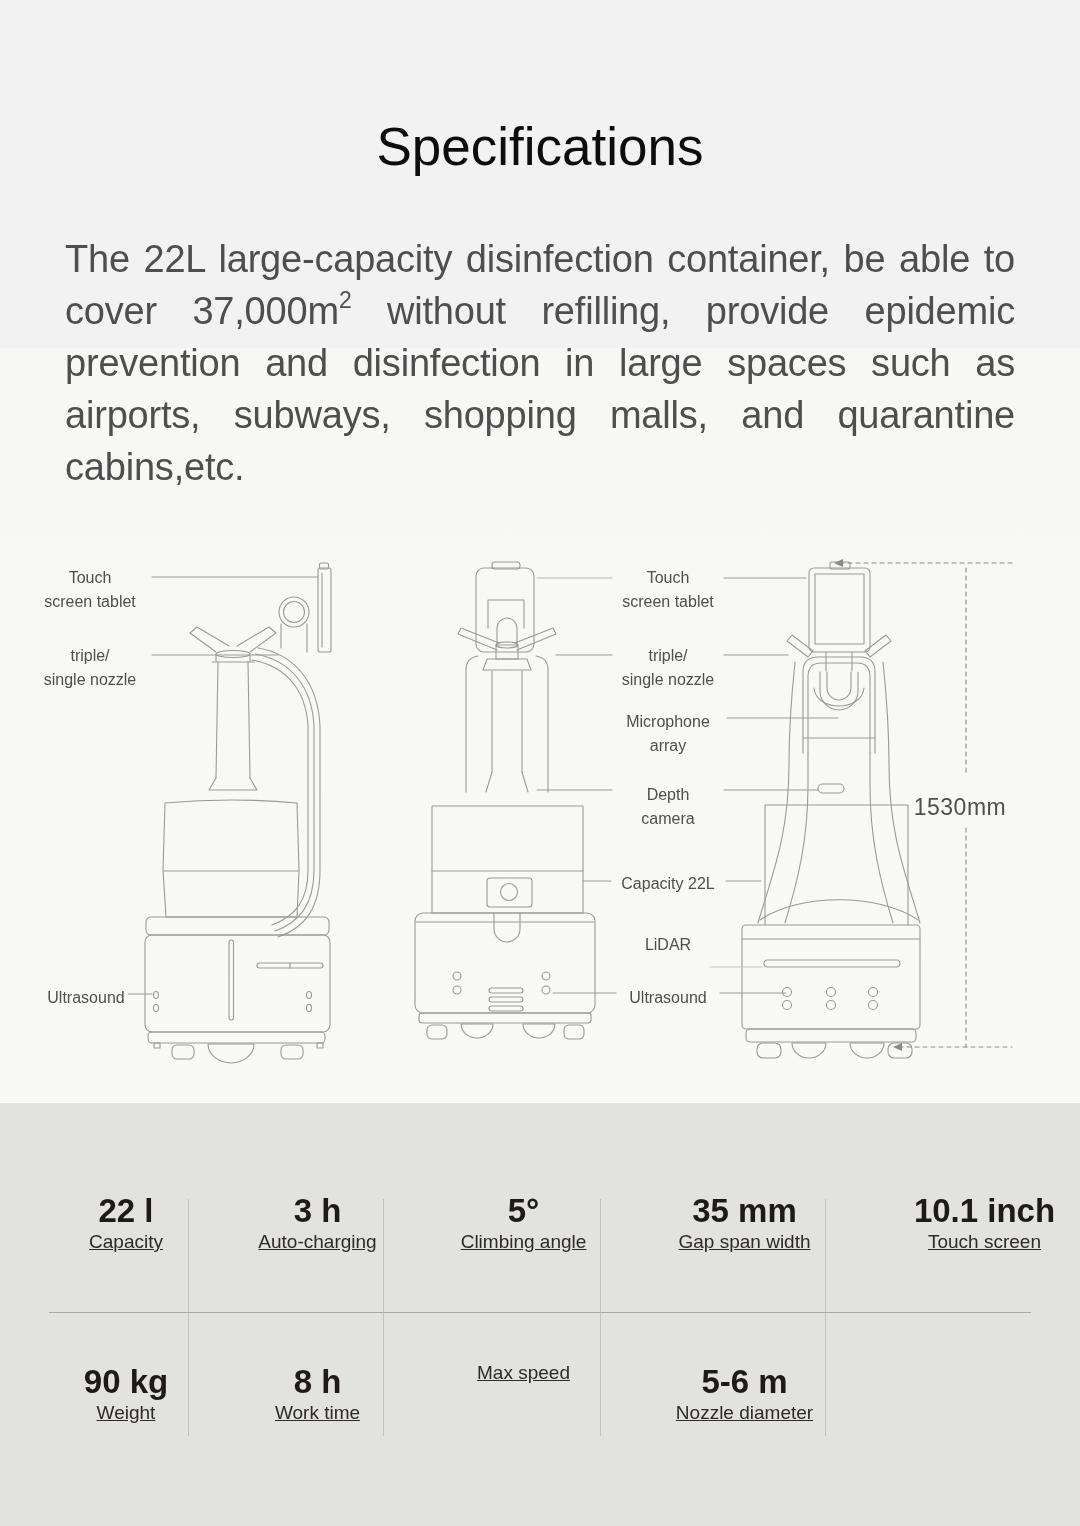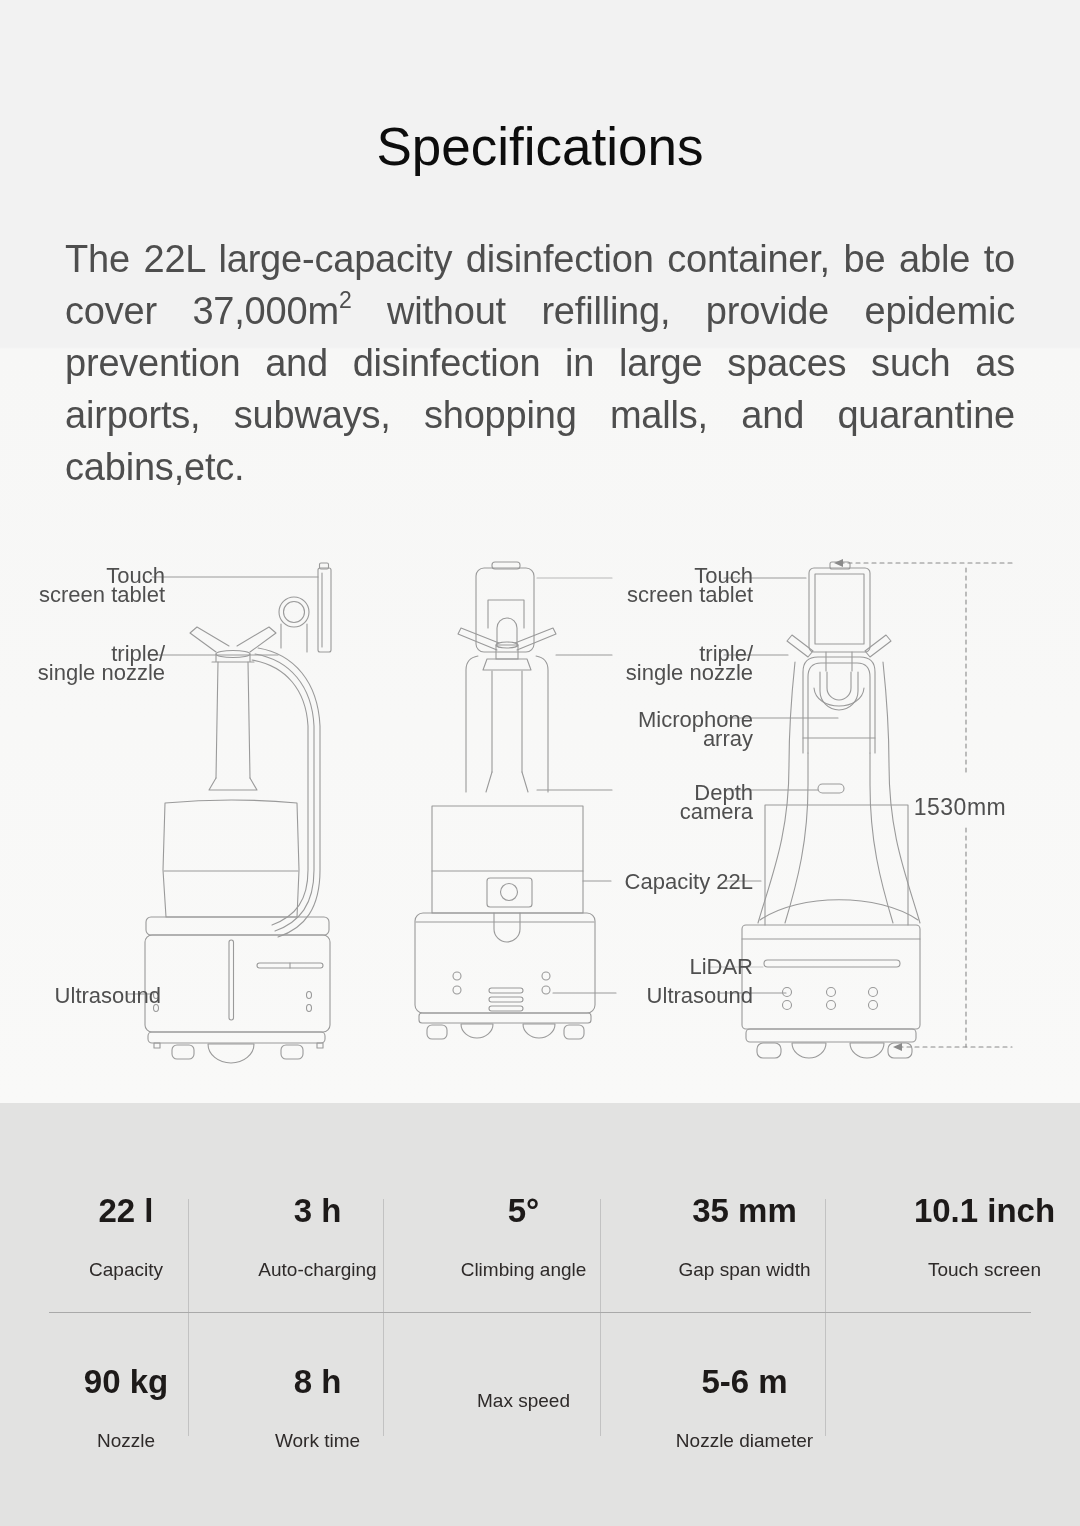--- a/index.html
+++ b/index.html
@@ -16,40 +16,40 @@
   .intro{
     width:950px;margin:56px auto 0;
     font-size:38px;line-height:52px;letter-spacing:-0.2px;
     color:#4e4e4e;text-align:justify;
   }
   .intro sup{font-size:23px;position:relative;top:-2px;vertical-align:super;line-height:0;}
   
   .diagram{position:absolute;top:540px;left:0;width:1080px;height:540px;}
   .diagram svg{position:absolute;top:0;left:0;}
   .dlabel{
-    position:absolute;text-align:right;white-space:pre-line;
-    font-size:22px;line-height:19px;color:#4f4f4f;
+    position:absolute;text-align:center;white-space:pre-line;
+    font-size:16px;line-height:24px;color:#4f4f4f;
   }
   .dim-label{
     position:absolute;font-size:23px;color:#4f4f4f;text-align:center;letter-spacing:0.5px;
   }
   
   .specs{
     position:absolute;top:1103px;left:0;width:1080px;height:423px;
     background:#e2e2e1;
   }
   .spec-row{
     position:absolute;left:0;width:1080px;
     display:grid;grid-template-columns:188px 195px 217px 225px 255px;padding-left:32px;
   }
   .spec-row.r1{top:88px;}
   .spec-row.r2{top:259px;}
   .cell{text-align:center;}
   .val{font-size:33px;line-height:40px;font-weight:600;color:#1d1a19;}
-  .lab{font-size:19px;line-height:22px;margin-top:28px;color:#2e2a29;}
+  .lab{font-size:19px;line-height:22px;margin-top:0;color:#2e2a29;text-decoration:underline;}
   .vline{position:absolute;top:96px;width:1px;height:237px;background:#c2c2c2;}
   .hrule{position:absolute;top:209px;left:49px;width:982px;height:1px;background:#a9a9a9;}
 </style>
 </head>
 <body>
 
 <div class="page">
 
   <h1 class="title">Specifications</h1>
 
@@ -203,21 +203,21 @@
 
     <div class="dlabel" style="left:583px;top:26px;width:170px;">Touch
 screen tablet</div>
     <div class="dlabel" style="left:583px;top:104px;width:170px;">triple/
 single nozzle</div>
     <div class="dlabel" style="left:583px;top:170px;width:170px;">Microphone
 array</div>
     <div class="dlabel" style="left:583px;top:243px;width:170px;">Depth
 camera</div>
     <div class="dlabel" style="left:583px;top:332px;width:170px;">Capacity 22L</div>
-    <div class="dlabel" style="left:583px;top:417px;width:170px;">LiDAR</div>
+    <div class="dlabel" style="left:583px;top:393px;width:170px;">LiDAR</div>
     <div class="dlabel" style="left:583px;top:446px;width:170px;">Ultrasound</div>
 
     <div class="dim-label" style="left:899px;top:254px;width:122px;">1530mm</div>
   </div>
 
   <div class="specs">
     <div class="vline" style="left:188px;"></div>
     <div class="vline" style="left:383px;"></div>
     <div class="vline" style="left:600px;"></div>
     <div class="vline" style="left:825px;"></div>
@@ -242,21 +242,21 @@
       </div>
       <div class="cell">
         <div class="val">10.1 inch</div>
         <div class="lab">Touch screen</div>
       </div>
     </div>
 
     <div class="spec-row r2">
       <div class="cell">
         <div class="val">90 kg</div>
-        <div class="lab">Nozzle</div>
+        <div class="lab">Weight</div>
       </div>
       <div class="cell">
         <div class="val">8 h</div>
         <div class="lab">Work time</div>
       </div>
       <div class="cell">
         <div class="lab">Max speed</div>
       </div>
       <div class="cell">
         <div class="val">5-6 m</div>

